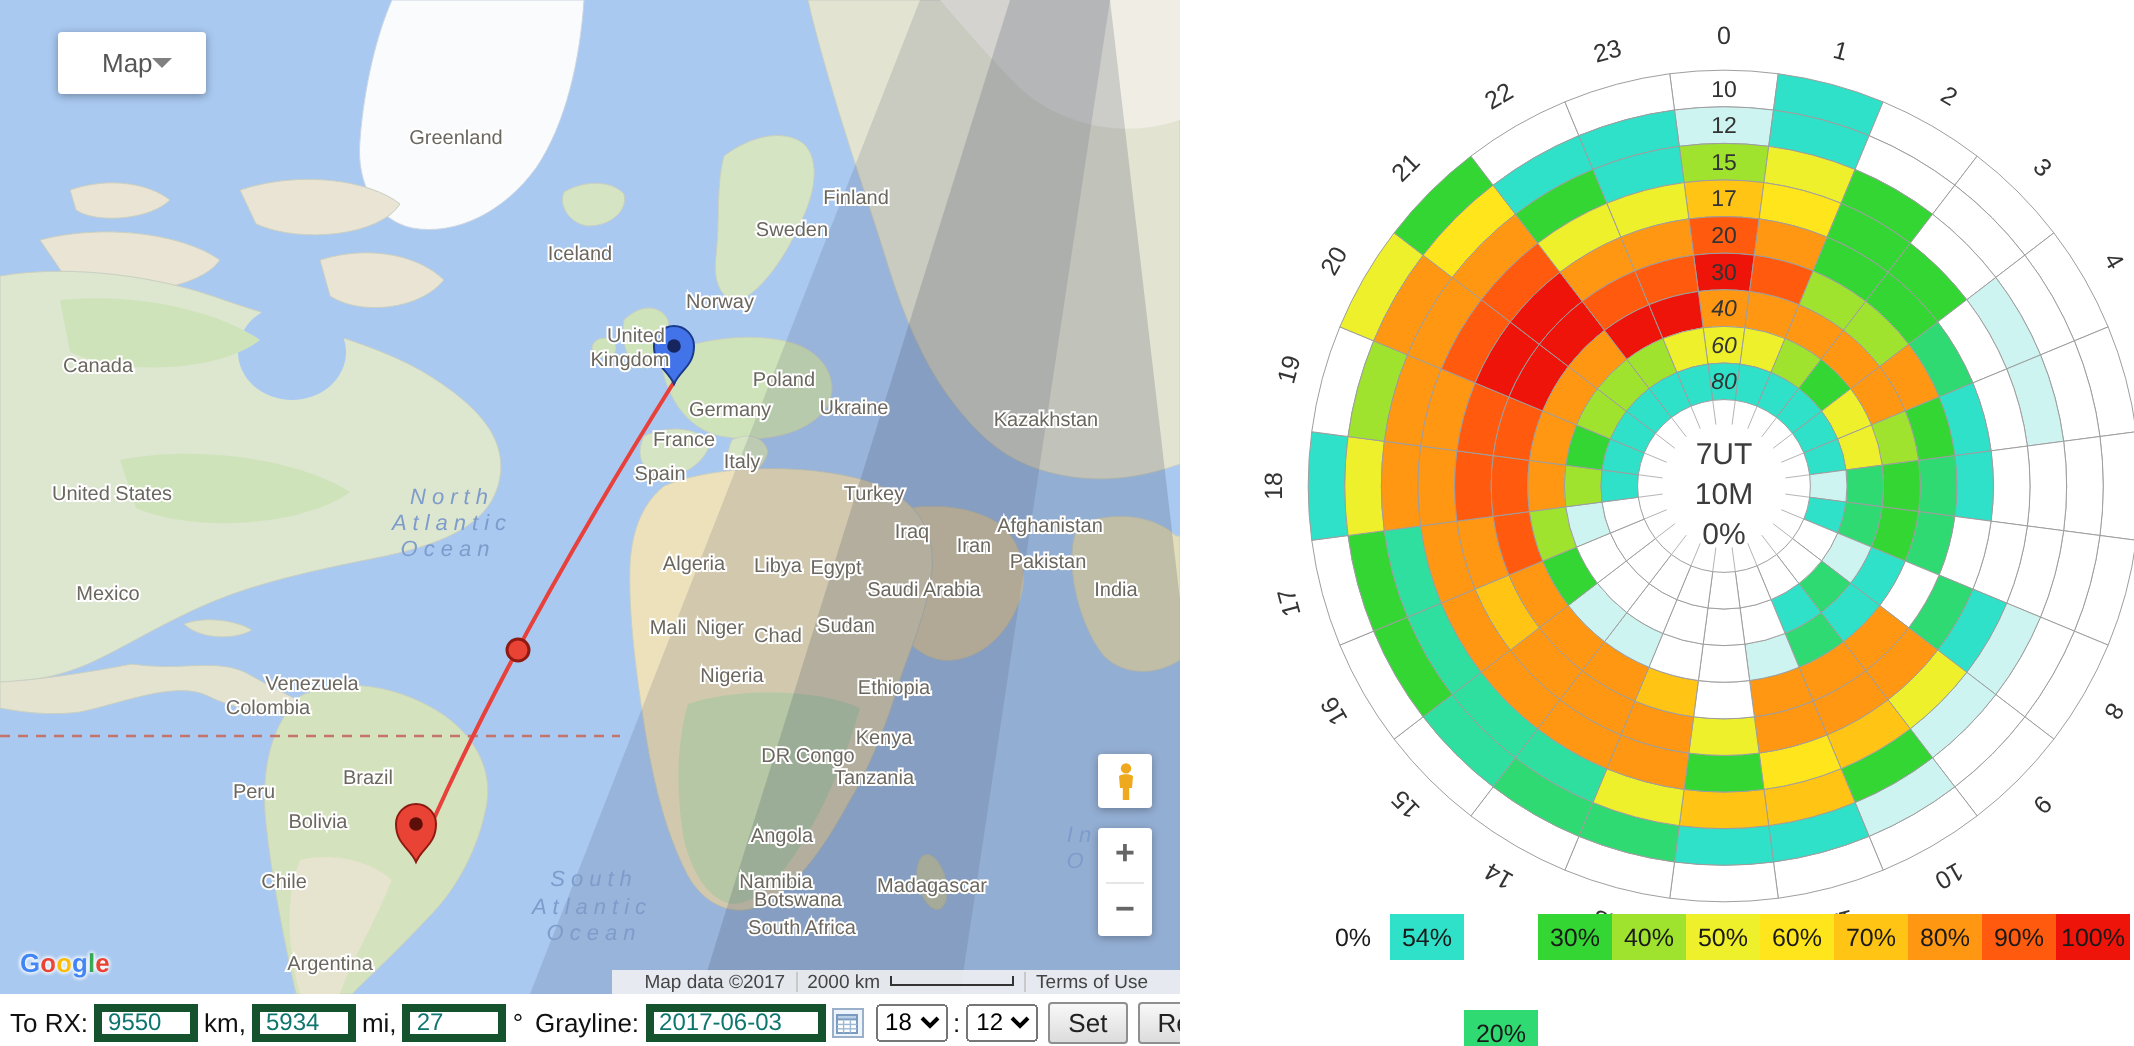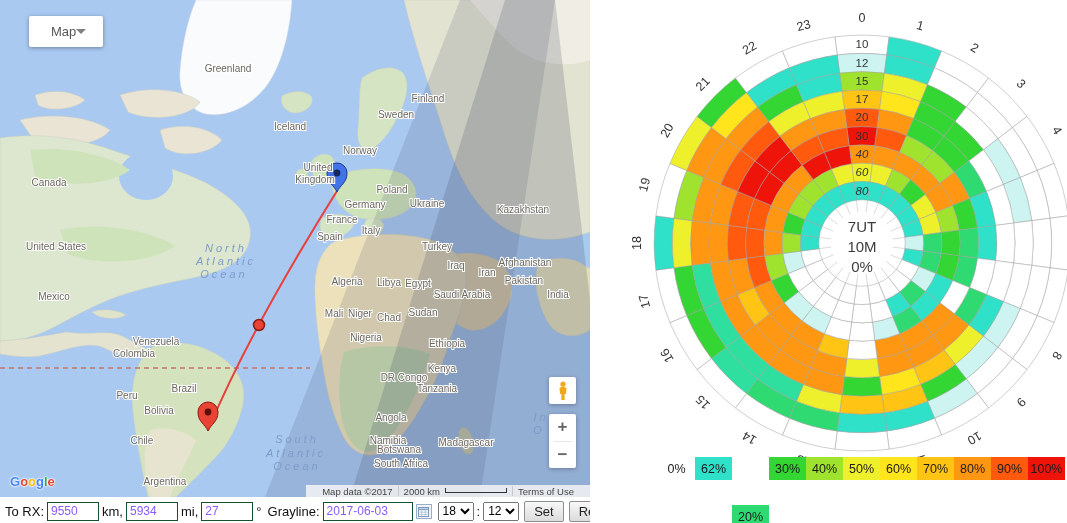--- a/index.html
+++ b/index.html
@@ -31,22 +31,22 @@
   #scalebar { width:62px; height:5px; border-left:1px solid #333; border-right:1px solid #333;
       border-bottom:1px solid #333; margin-left:5px; margin-bottom:1px; }
 
   #glogo { position:absolute; left:10px; bottom:8px; font-size:13px; font-weight:bold; letter-spacing:0;
       text-shadow:0 0 2px #fff,0 0 2px #fff,0 0 2px #fff; user-select:none; }
 
   
   #form-bar { position:absolute; left:2px; top:500px; width:660px; height:22px;
       display:flex; align-items:center; font-size:13px; color:#111; white-space:nowrap; }
   #form-bar .t { margin:0 3px; }
-  #form-bar input { height:19px; border:1px solid #14532d; font-size:12px; padding:1px 3px;
-      font-family:"Liberation Sans",sans-serif; color:#8b5cf6; }
+  #form-bar input { height:19px; border:4px solid #14532d; font-size:12px; padding:1px 3px;
+      font-family:"Liberation Sans",sans-serif; color:#0f766e; }
   .w-num { width:52px; } .w-date { width:90px; }
   #form-bar select { height:19px; font-size:12px; font-family:"Liberation Sans",sans-serif; }
   #form-bar button { height:21px; margin-left:5px; padding:0 9px; font-size:13px;
       font-family:"Liberation Sans",sans-serif; color:#222;
       background:linear-gradient(#f8f8f8,#dcdcdc); border:1px solid #8f8f8f; border-radius:2px; cursor:pointer; }
   #cal-btn { width:16px; height:15px; margin-left:3px; border:1px solid #9ab0c8; background:#eef4fb;
       display:inline-flex; align-items:center; justify-content:center; cursor:pointer; }
 
   
   #chart-panel { position:absolute; left:590px; top:0; width:477px; height:523px; background:#fff; }
@@ -526,21 +526,21 @@
         <text x="862" y="139.75" text-anchor="middle" font-size="11.5" fill="#333" font-style="normal">30</text>
         <text x="862" y="158.05" text-anchor="middle" font-size="11.5" fill="#333" font-style="italic">40</text>
         <text x="862" y="176.35" text-anchor="middle" font-size="11.5" fill="#333" font-style="italic">60</text>
         <text x="862" y="194.65" text-anchor="middle" font-size="11.5" fill="#333" font-style="italic">80</text>
         <text x="862" y="232" text-anchor="middle" font-size="15" fill="#3c3c3c">7UT</text>
         <text x="862" y="252" text-anchor="middle" font-size="15" fill="#3c3c3c">10M</text>
         <text x="862" y="272" text-anchor="middle" font-size="15" fill="#3c3c3c">0%</text>
       </svg>
     <div id="legend">
         <div class="sw" style="background: rgb(255, 255, 255);">0%</div>
-        <div class="sw" style="background: rgb(47, 225, 200);">62%</div>
+        <div class="sw" style="background: rgb(47, 225, 200);">54%</div>
         <div class="sw" style="background: rgb(48, 218, 114); margin-top: 48px;">20%</div>
         <div class="sw" style="background: rgb(51, 214, 51);">30%</div>
         <div class="sw" style="background: rgb(159, 227, 46);">40%</div>
         <div class="sw" style="background: rgb(238, 240, 43);">50%</div>
         <div class="sw" style="background: rgb(255, 229, 28);">60%</div>
         <div class="sw" style="background: rgb(255, 196, 20);">70%</div>
         <div class="sw" style="background: rgb(255, 151, 18);">80%</div>
         <div class="sw" style="background: rgb(255, 90, 14);">90%</div>
         <div class="sw" style="background: rgb(238, 20, 9);">100%</div>
       </div>

